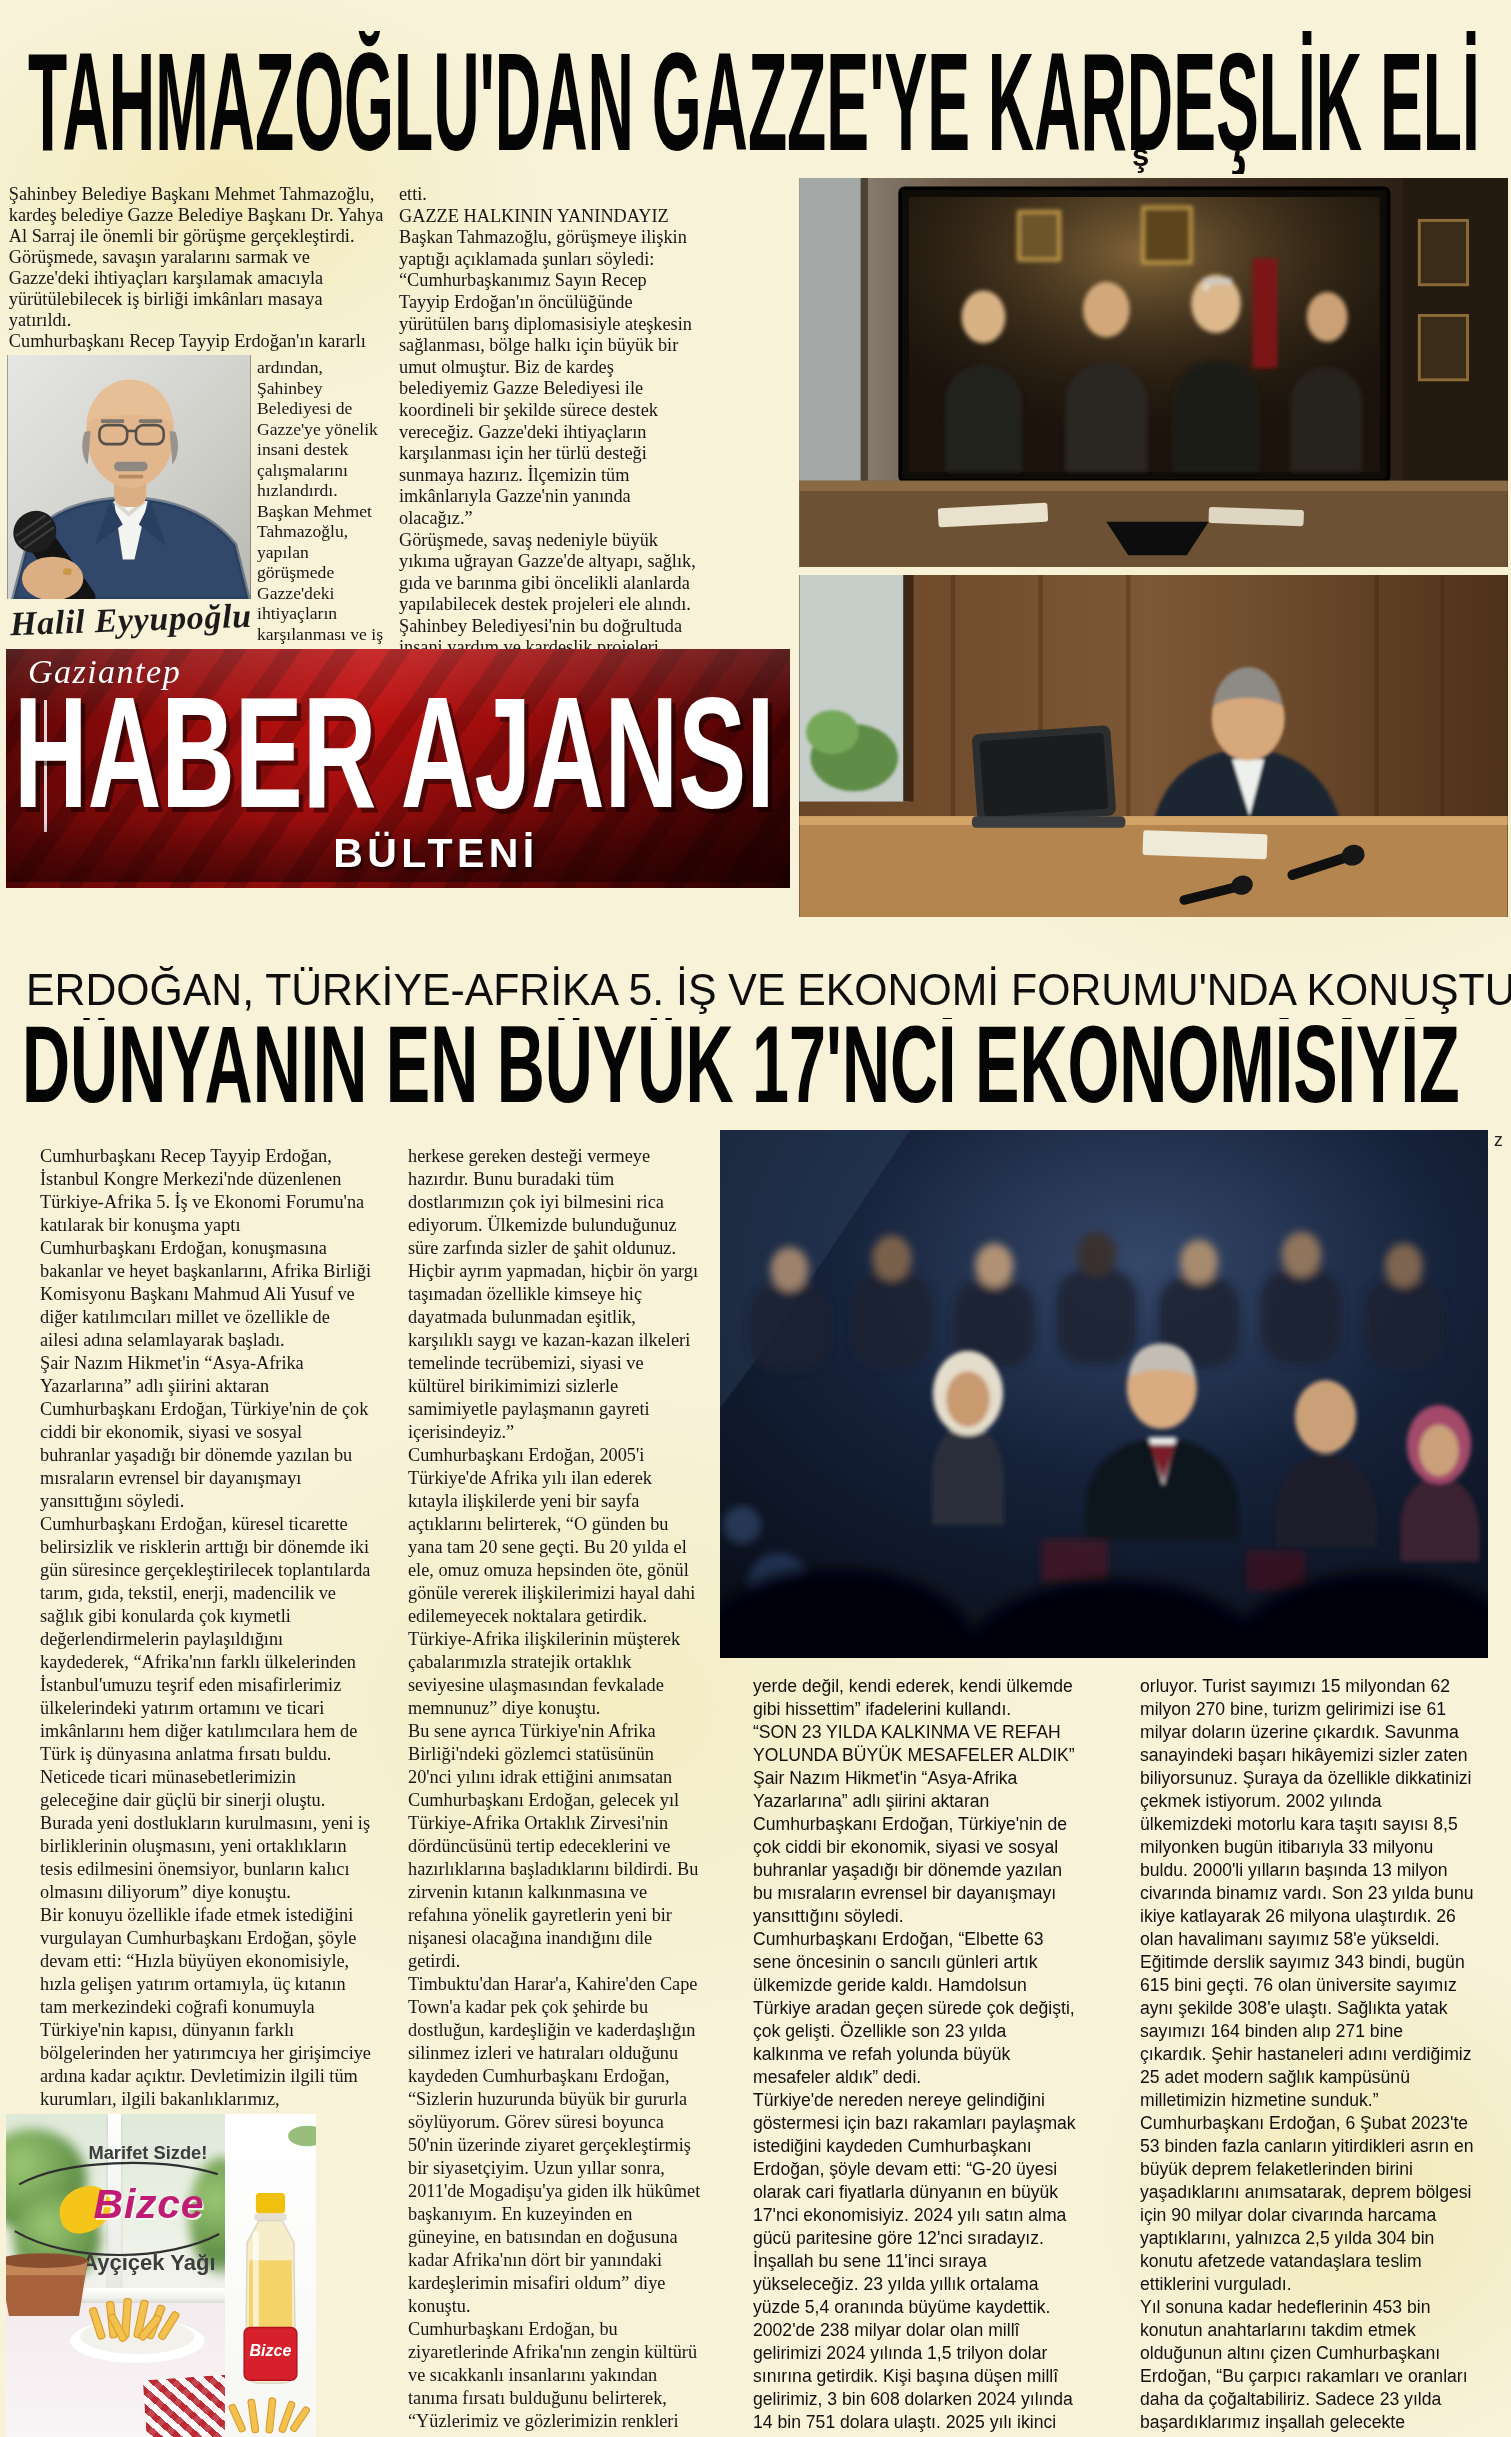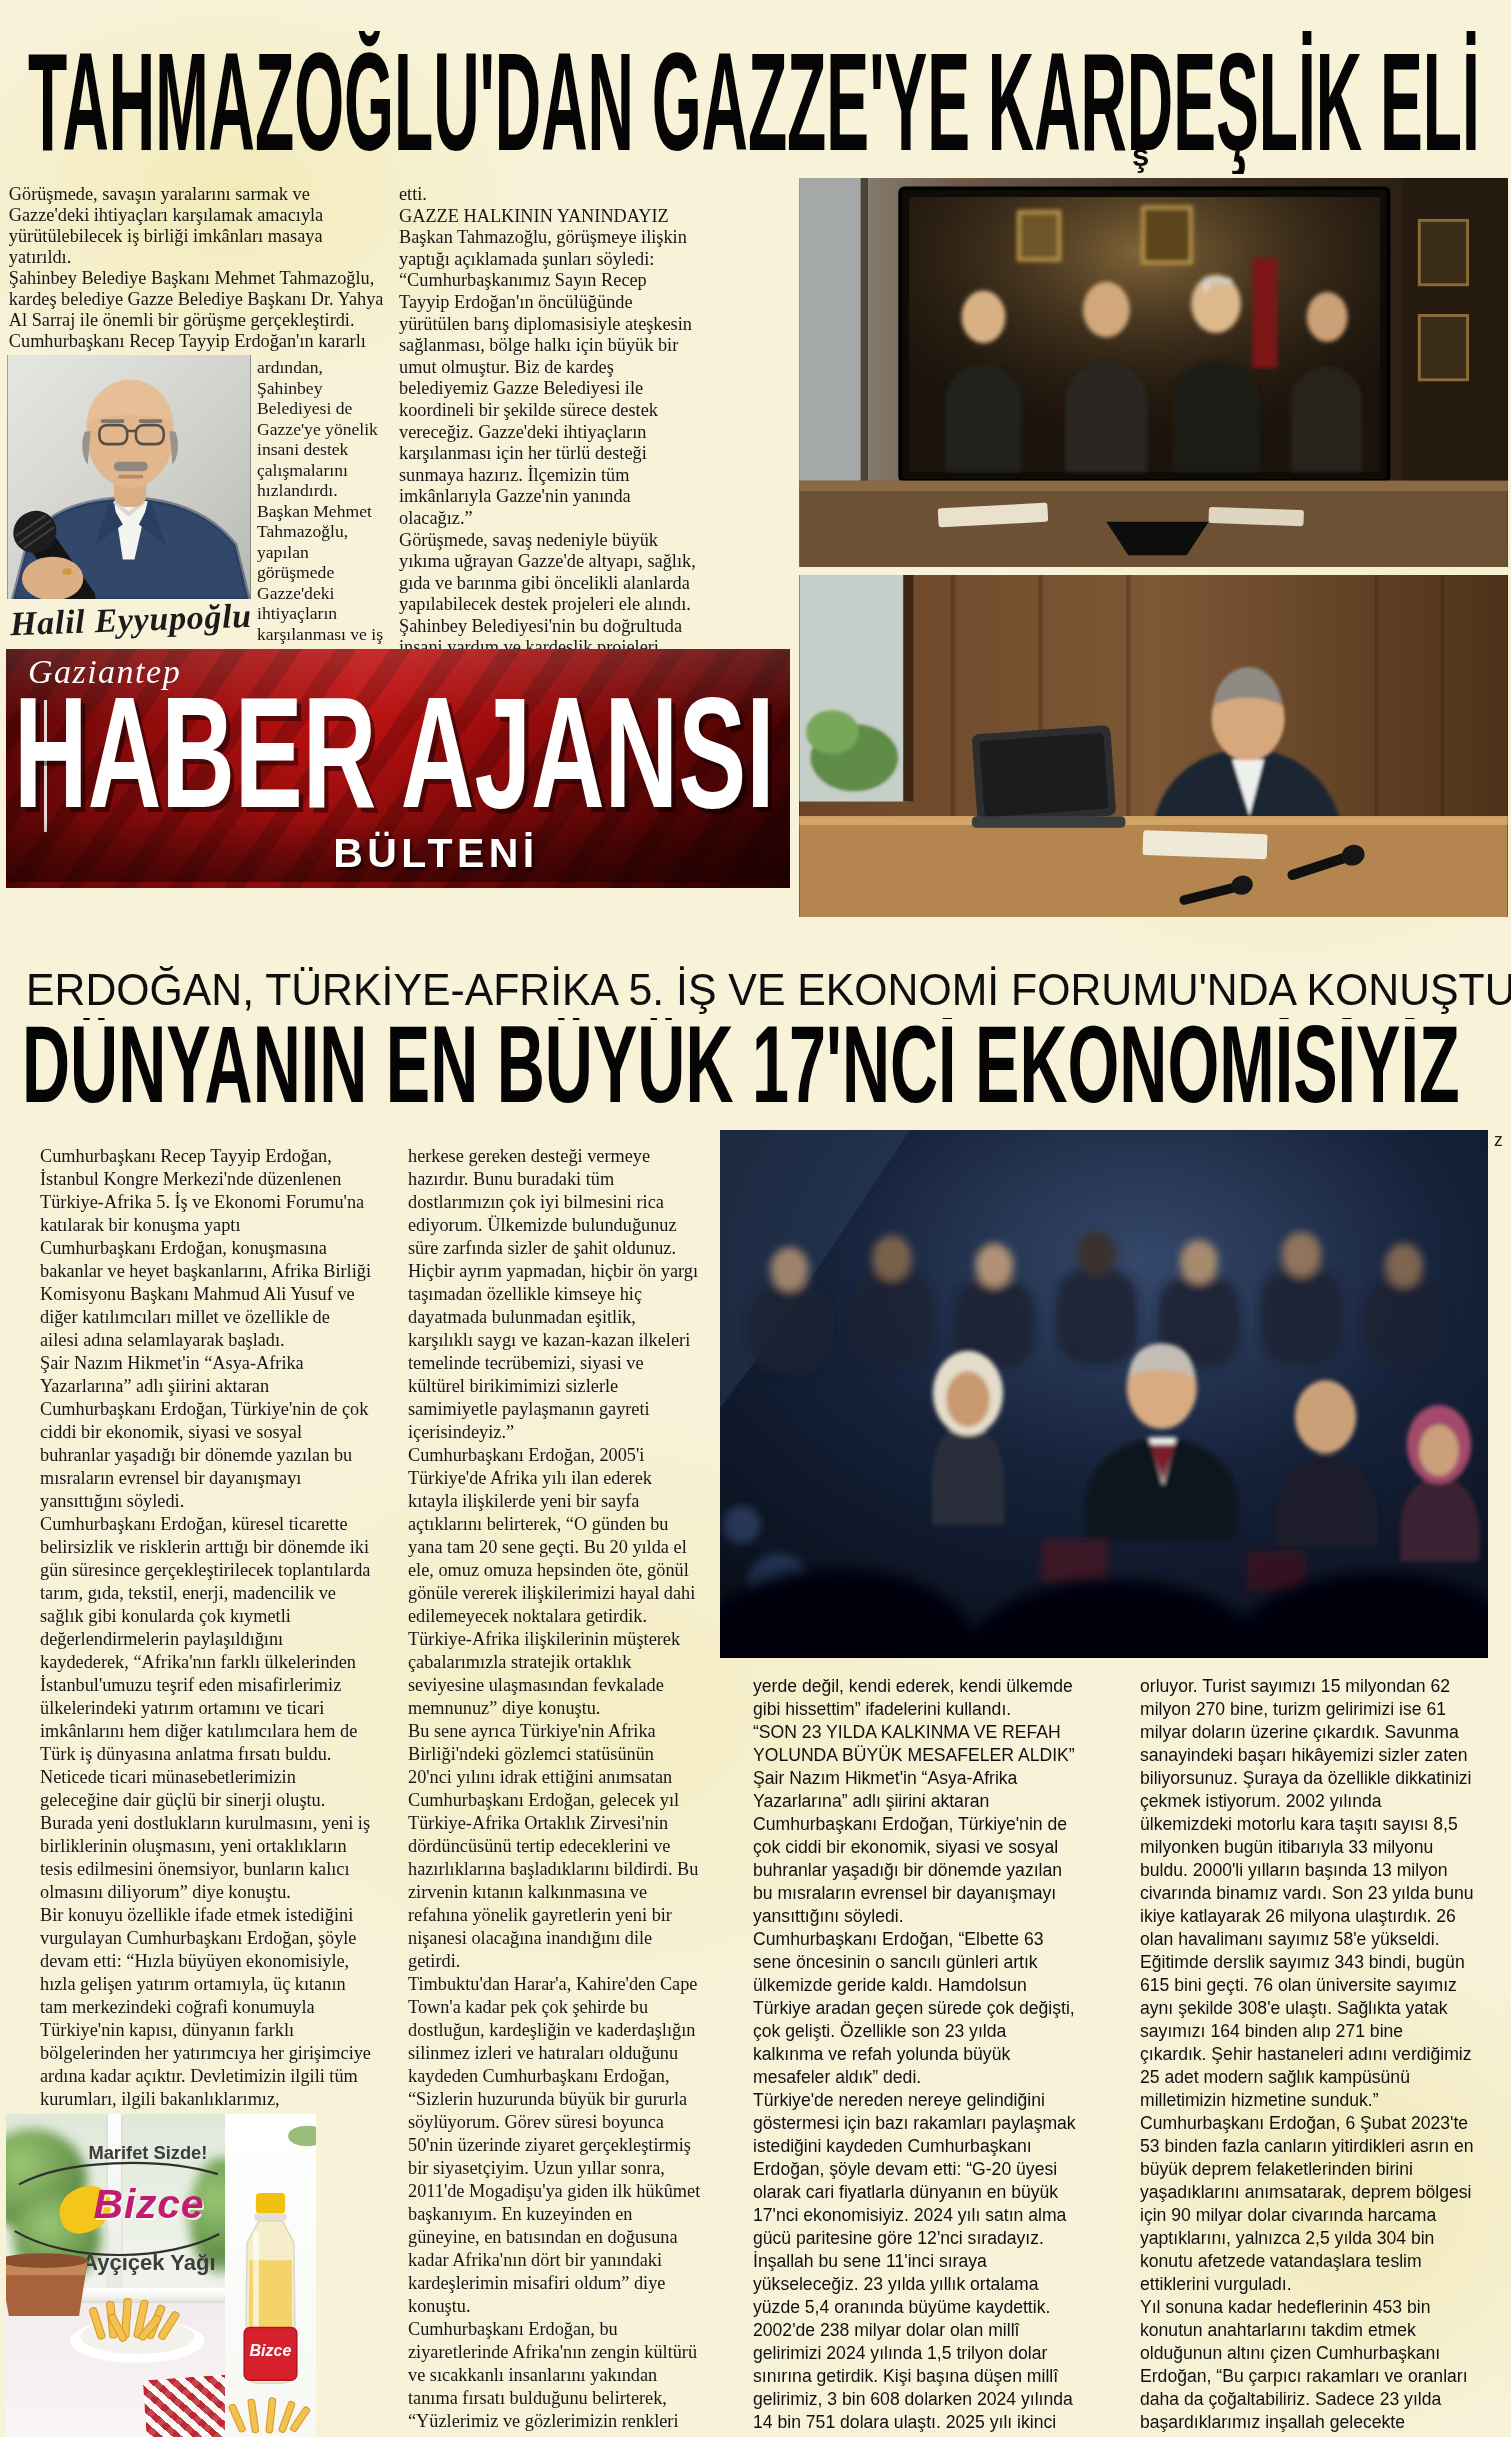--- a/index.html
+++ b/index.html
@@ -106,22 +106,22 @@
 <body>
 
 <div id="page">
 
   <svg class="abs head-svg" style="left:28px; top:31px;" width="1457" height="143" viewBox="0 0 1992 195">
     <text x="0" y="162" font-size="190" textLength="1985" lengthAdjust="spacingAndGlyphs">TAHMAZOĞLU'DAN  GAZZE'YE KARDEŞLİK ELİ</text>
   </svg>
   <div class="abs stray" style="left:1132px; top:138px; font-size:31px;">ş</div>
 
   <div class="abs serif-col" style="left:8.8px; top:184px; width:377px; height:171px;">
+      <p>Şahinbey Belediye Başkanı Mehmet Tahmazoğlu, kardeş belediye Gazze Belediye Başkanı Dr. Yahya Al Sarraj ile önemli bir görüşme gerçekleştirdi.</p>
       <p>Görüşmede, savaşın yaralarını sarmak ve Gazze'deki ihtiyaçları karşılamak amacıyla yürütülebilecek iş birliği imkânları masaya yatırıldı.</p>
-      <p>Şahinbey Belediye Başkanı Mehmet Tahmazoğlu, kardeş belediye Gazze Belediye Başkanı Dr. Yahya Al Sarraj ile önemli bir görüşme gerçekleştirdi.</p>
       <p>Cumhurbaşkanı Recep Tayyip Erdoğan'ın kararlı diplomasi anlayışı ile sağlanan ateşkes sürecinin</p>
     </div>
 
   <div class="abs photo" style="left:7.3px; top:355px; width:244px; height:244px;">
     <svg width="244" height="244" viewBox="0 0 333 334">
       <defs>
         <linearGradient id="pcbg" x1="0" y1="0" x2="1" y2="1">
           <stop offset="0" stop-color="#e6e6e3"></stop>
             <stop offset=".6" stop-color="#cfcfca"></stop>
             <stop offset="1" stop-color="#b9b9b3"></stop>

